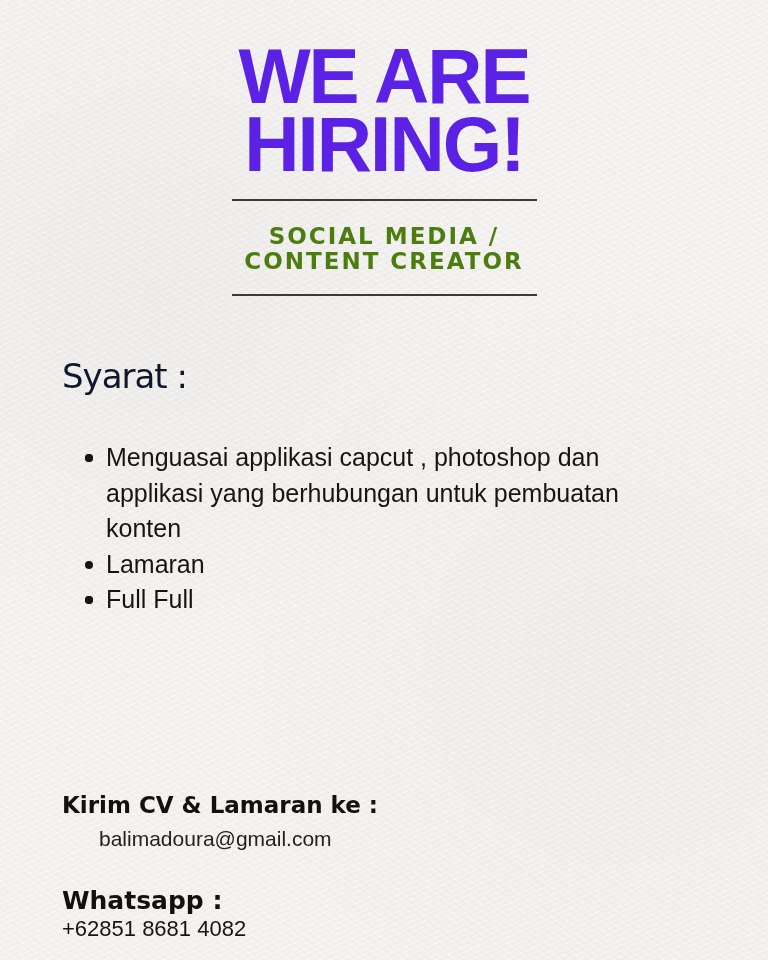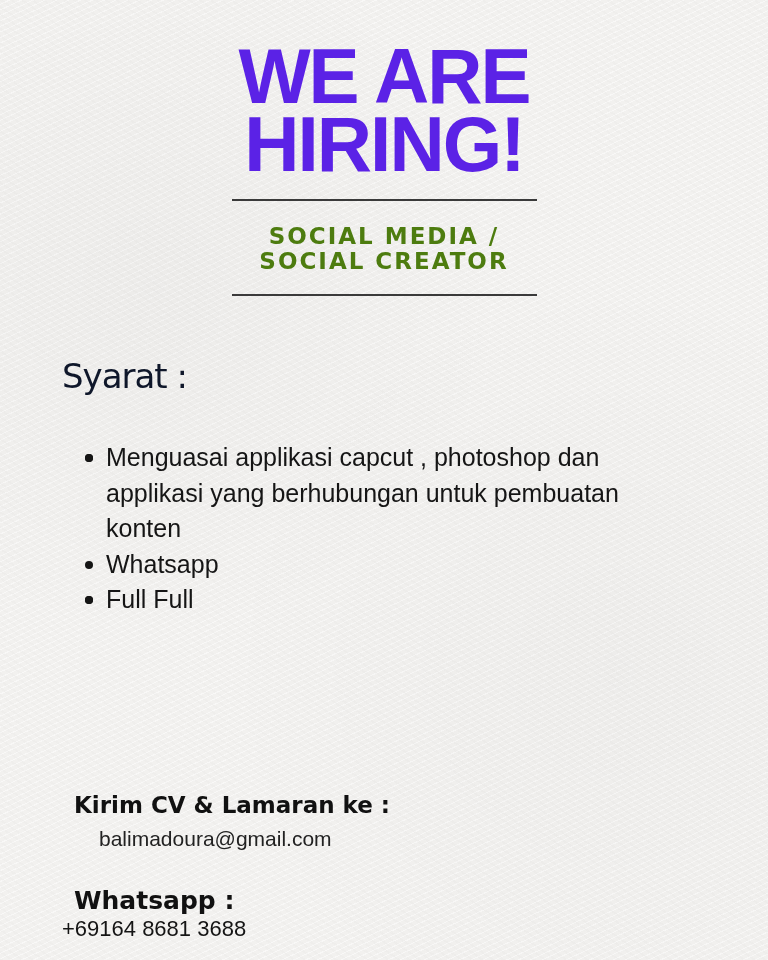--- a/index.html
+++ b/index.html
@@ -40,44 +40,44 @@
   .req-list { position:absolute; left:85px; top:440px; width:640px; margin:0; padding:0; list-style:none; }
   .req-item {
     position:relative; padding-left:21px;
     font-family:"Liberation Sans", sans-serif; font-size:25px; line-height:35.5px; color:#151515;
   }
   .bullet {
     position:absolute; left:0; top:14px; width:8px; height:8px; border-radius:50%; background:#151515;
   }
   .contact-title {
     position:absolute; left:62px;
-    font-family:"DejaVu Sans", sans-serif; font-weight:700; color:#111;margin-left:12px;
+    font-family:"DejaVu Sans", sans-serif; font-weight:700; color:#111;
   }
   .ct1 { top:792px; font-size:23px; }
   .email { position:absolute; left:99px; top:827px; font-family:"Liberation Sans", sans-serif; font-size:21px; color:#222; }
   .ct2 { top:886px; font-size:25px; }
   .phone { position:absolute; left:62px; top:916px; font-family:"Liberation Sans", sans-serif; font-size:22px; color:#151515; }
 </style>
 </head>
 <body>
 
 <div class="headline hl1">WE ARE</div>
 <div class="headline hl2">HIRING!</div>
 
 <div class="rule rule1"></div>
 <div class="role role1">SOCIAL MEDIA /</div>
-<div class="role role2">SOCIAL CREATOR</div>
+<div class="role role2">CONTENT CREATOR</div>
 <div class="rule rule2"></div>
 
 <div class="section-title">Syarat :</div>
 
 <ul class="req-list">
   <li class="req-item"><span class="bullet"></span></li>
   <li class="req-item" style="width:590px"><span class="bullet"></span><span>Menguasai applikasi capcut , photoshop dan applikasi yang berhubungan untuk pembuatan konten</span></li>
-  <li class="req-item"><span class="bullet"></span><span>Whatsapp</span></li>
+  <li class="req-item"><span class="bullet"></span><span>Lamaran</span></li>
   <li class="req-item" style="width:590px"><span class="bullet"></span></li>
   <li class="req-item"><span class="bullet"></span><span>Full Full</span></li>
 </ul>
 
 <div class="contact-title ct1">Kirim CV &amp; Lamaran ke :</div>
 <div class="email">balimadoura@gmail.com</div>
 <div class="contact-title ct2">Whatsapp :</div>
-<div class="phone">+69164 8681 3688</div>
+<div class="phone">+62851 8681 4082</div>
 
 </body></html>

